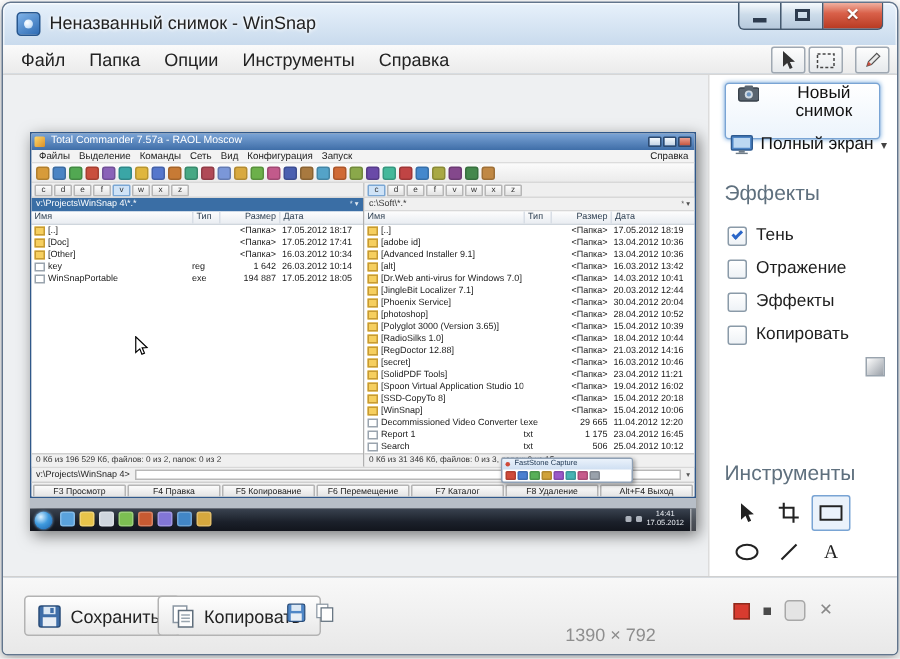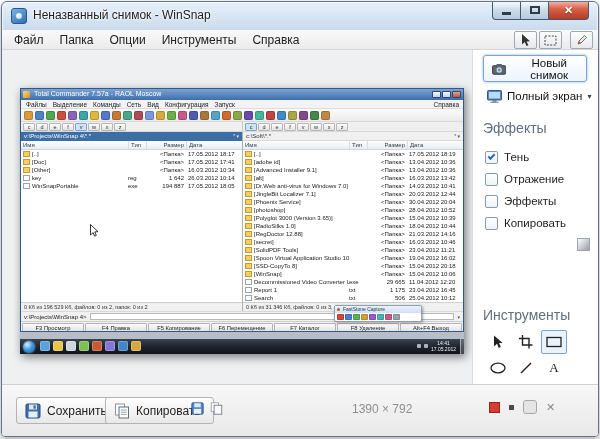--- a/index.html
+++ b/index.html
@@ -39,23 +39,23 @@
   .mbtn{width:23px;height:18px;margin-left:2px;border:1px solid #9fa8b2;border-radius:2px;
       background:linear-gradient(#fdfdfd,#e6e9ec);padding:0;display:flex;align-items:center;justify-content:center}
   .mbtn.sep{margin-left:8px}
 
   
   .main{position:absolute;top:48px;left:0;right:0;bottom:52px}
   .canvas{position:absolute;left:0;top:0;right:126px;bottom:0;background:#eef0f2}
   .sidebar{position:absolute;right:0;top:0;width:126px;bottom:0;background:#fff;border-left:1px solid #dcdcdc}
 
   
-  .new-btn{position:absolute;left:10px;top:5px;width:104px;height:27px;
+  .new-btn{position:absolute;left:10px;top:5px;width:104px;height:38px;
       border:1px solid #79a4d4;border-radius:3px;background:linear-gradient(#ffffff,#ecf4fc);
-      box-shadow:0 0 3px rgba(110,165,220,.8);display:flex;align-items:center;gap:6px;padding:0 0 0 8px;
+      box-shadow:0 0 3px rgba(110,165,220,.8);display:flex;gap:6px;padding:0 0 0 8px;
       font-size:11.5px;color:#111}
   .mode-row{position:absolute;left:14px;top:37px;height:18px;display:flex;align-items:center;gap:5px;
       font-size:11.5px;color:#111}
   .mode-caret{font-size:8px;color:#444}
   .side-title{position:absolute;left:10px;font-size:14px;color:#5f707e}
   .fx-title{top:70px}
   .fx-list{position:absolute;left:12px;top:96px;right:4px}
   .fx-row{display:flex;align-items:center;gap:6px;height:22px}
   .cb{width:13px;height:13px;border:1px solid #8a9aa8;border-radius:2px;flex:none;
       background:linear-gradient(#fff,#eef2f6);position:relative}
@@ -74,21 +74,21 @@
 
   
   .bottombar{position:absolute;left:0;right:0;bottom:0;height:52px;
       background:linear-gradient(#f8f8f8,#e8e8e8);border-top:1px solid #d0d0d0}
   .bigbtn{position:absolute;top:12px;height:27px;border:1px solid #b3b3b3;border-radius:3px;
       background:linear-gradient(#fefefe,#e8e8e8);display:flex;align-items:center;gap:6px;
       padding:0 12px 0 8px;font-size:12px;color:#222}
   .btn-save{left:14px}
   .btn-copy{left:103px}
   .mini-icons{position:absolute;left:189px;top:17px;display:flex;gap:6px;align-items:center}
-  .dims{position:absolute;left:350px;top:17px;width:110px;text-align:left;font-size:12px;color:#8e8e8e}
+  .dims{position:absolute;left:350px;top:31px;width:110px;text-align:center;font-size:12px;color:#8e8e8e}
   .swatches{position:absolute;left:487px;top:15px;display:flex;align-items:center;gap:9px}
   .sw-red{width:11px;height:11px;background:#d83b2f;border:1px solid #8e2a1c}
   .sw-dot{width:5px;height:5px;background:#4a4a4a}
   .sw-shape{width:14px;height:14px;border:1px solid #a8a8a8;border-radius:3px;background:#e4e4e4}
   .sw-x{font-size:11px;color:#888;line-height:14px}
 
   
   .preview{position:absolute;left:18px;top:38px;width:444px;height:266px;
       filter:drop-shadow(2px 3px 5px rgba(0,0,0,.5))}
   .tc{position:absolute;left:0;top:0;width:444px;height:244px;background:#f0f0f0;

